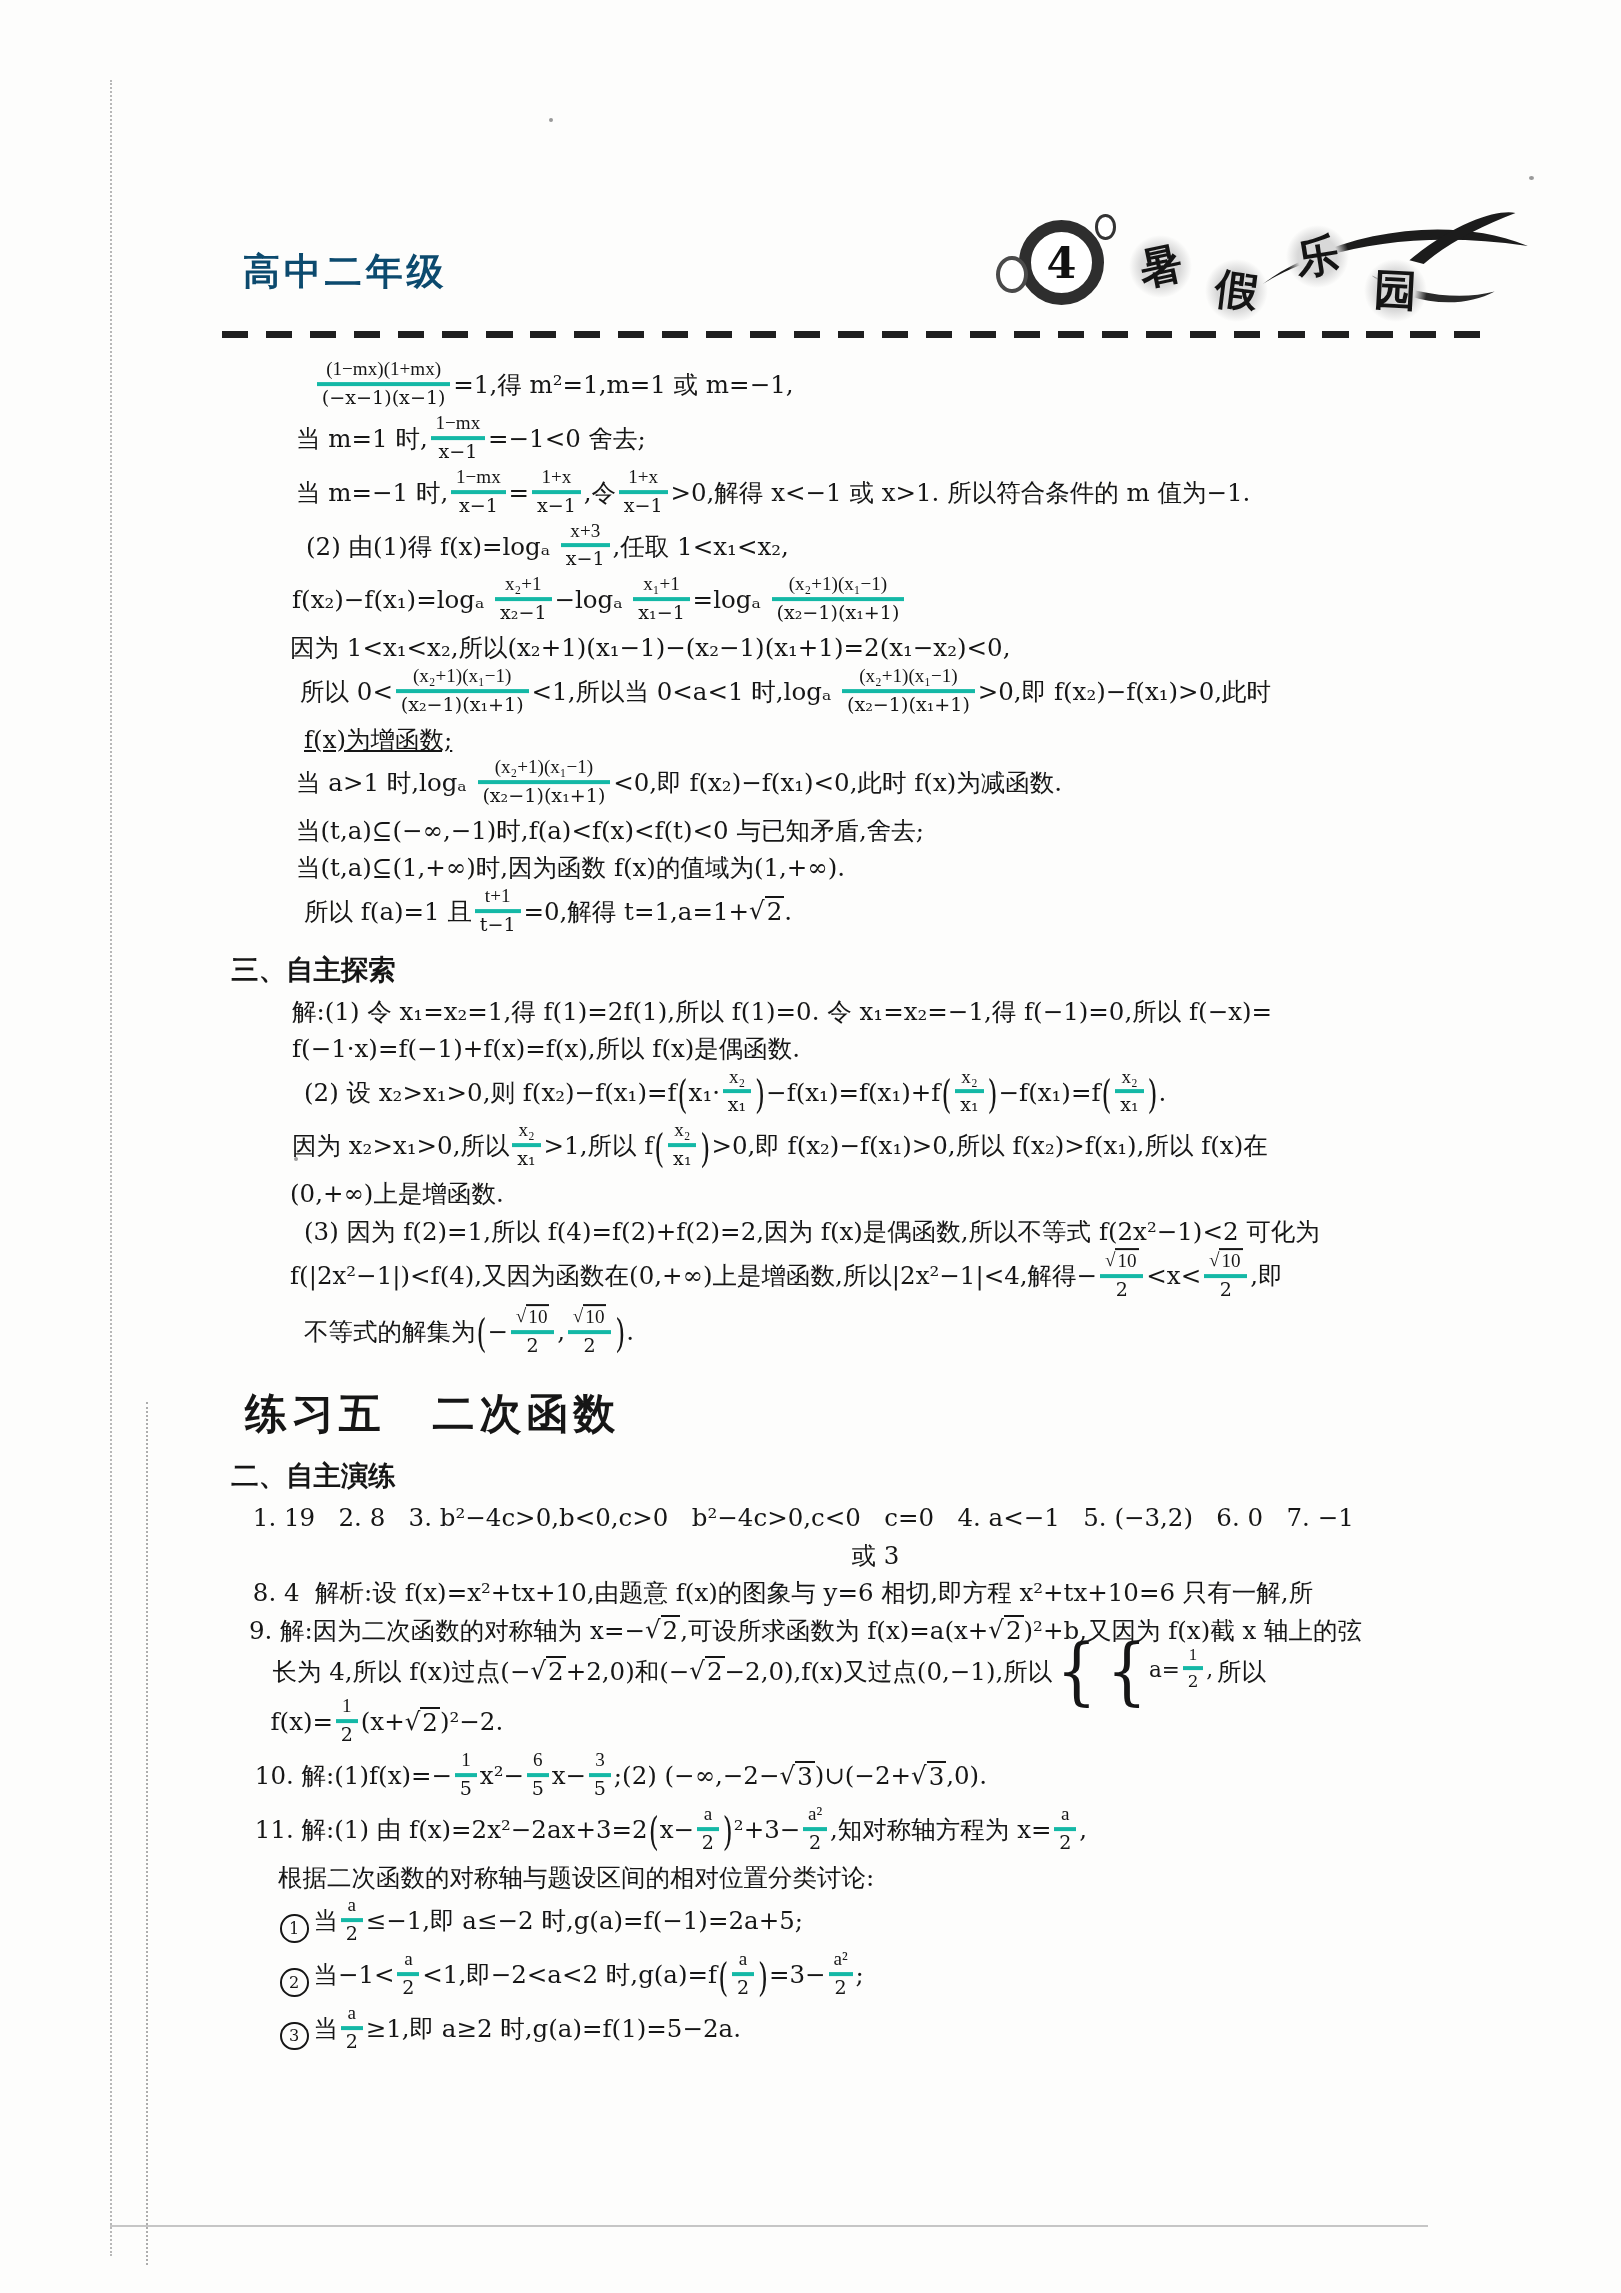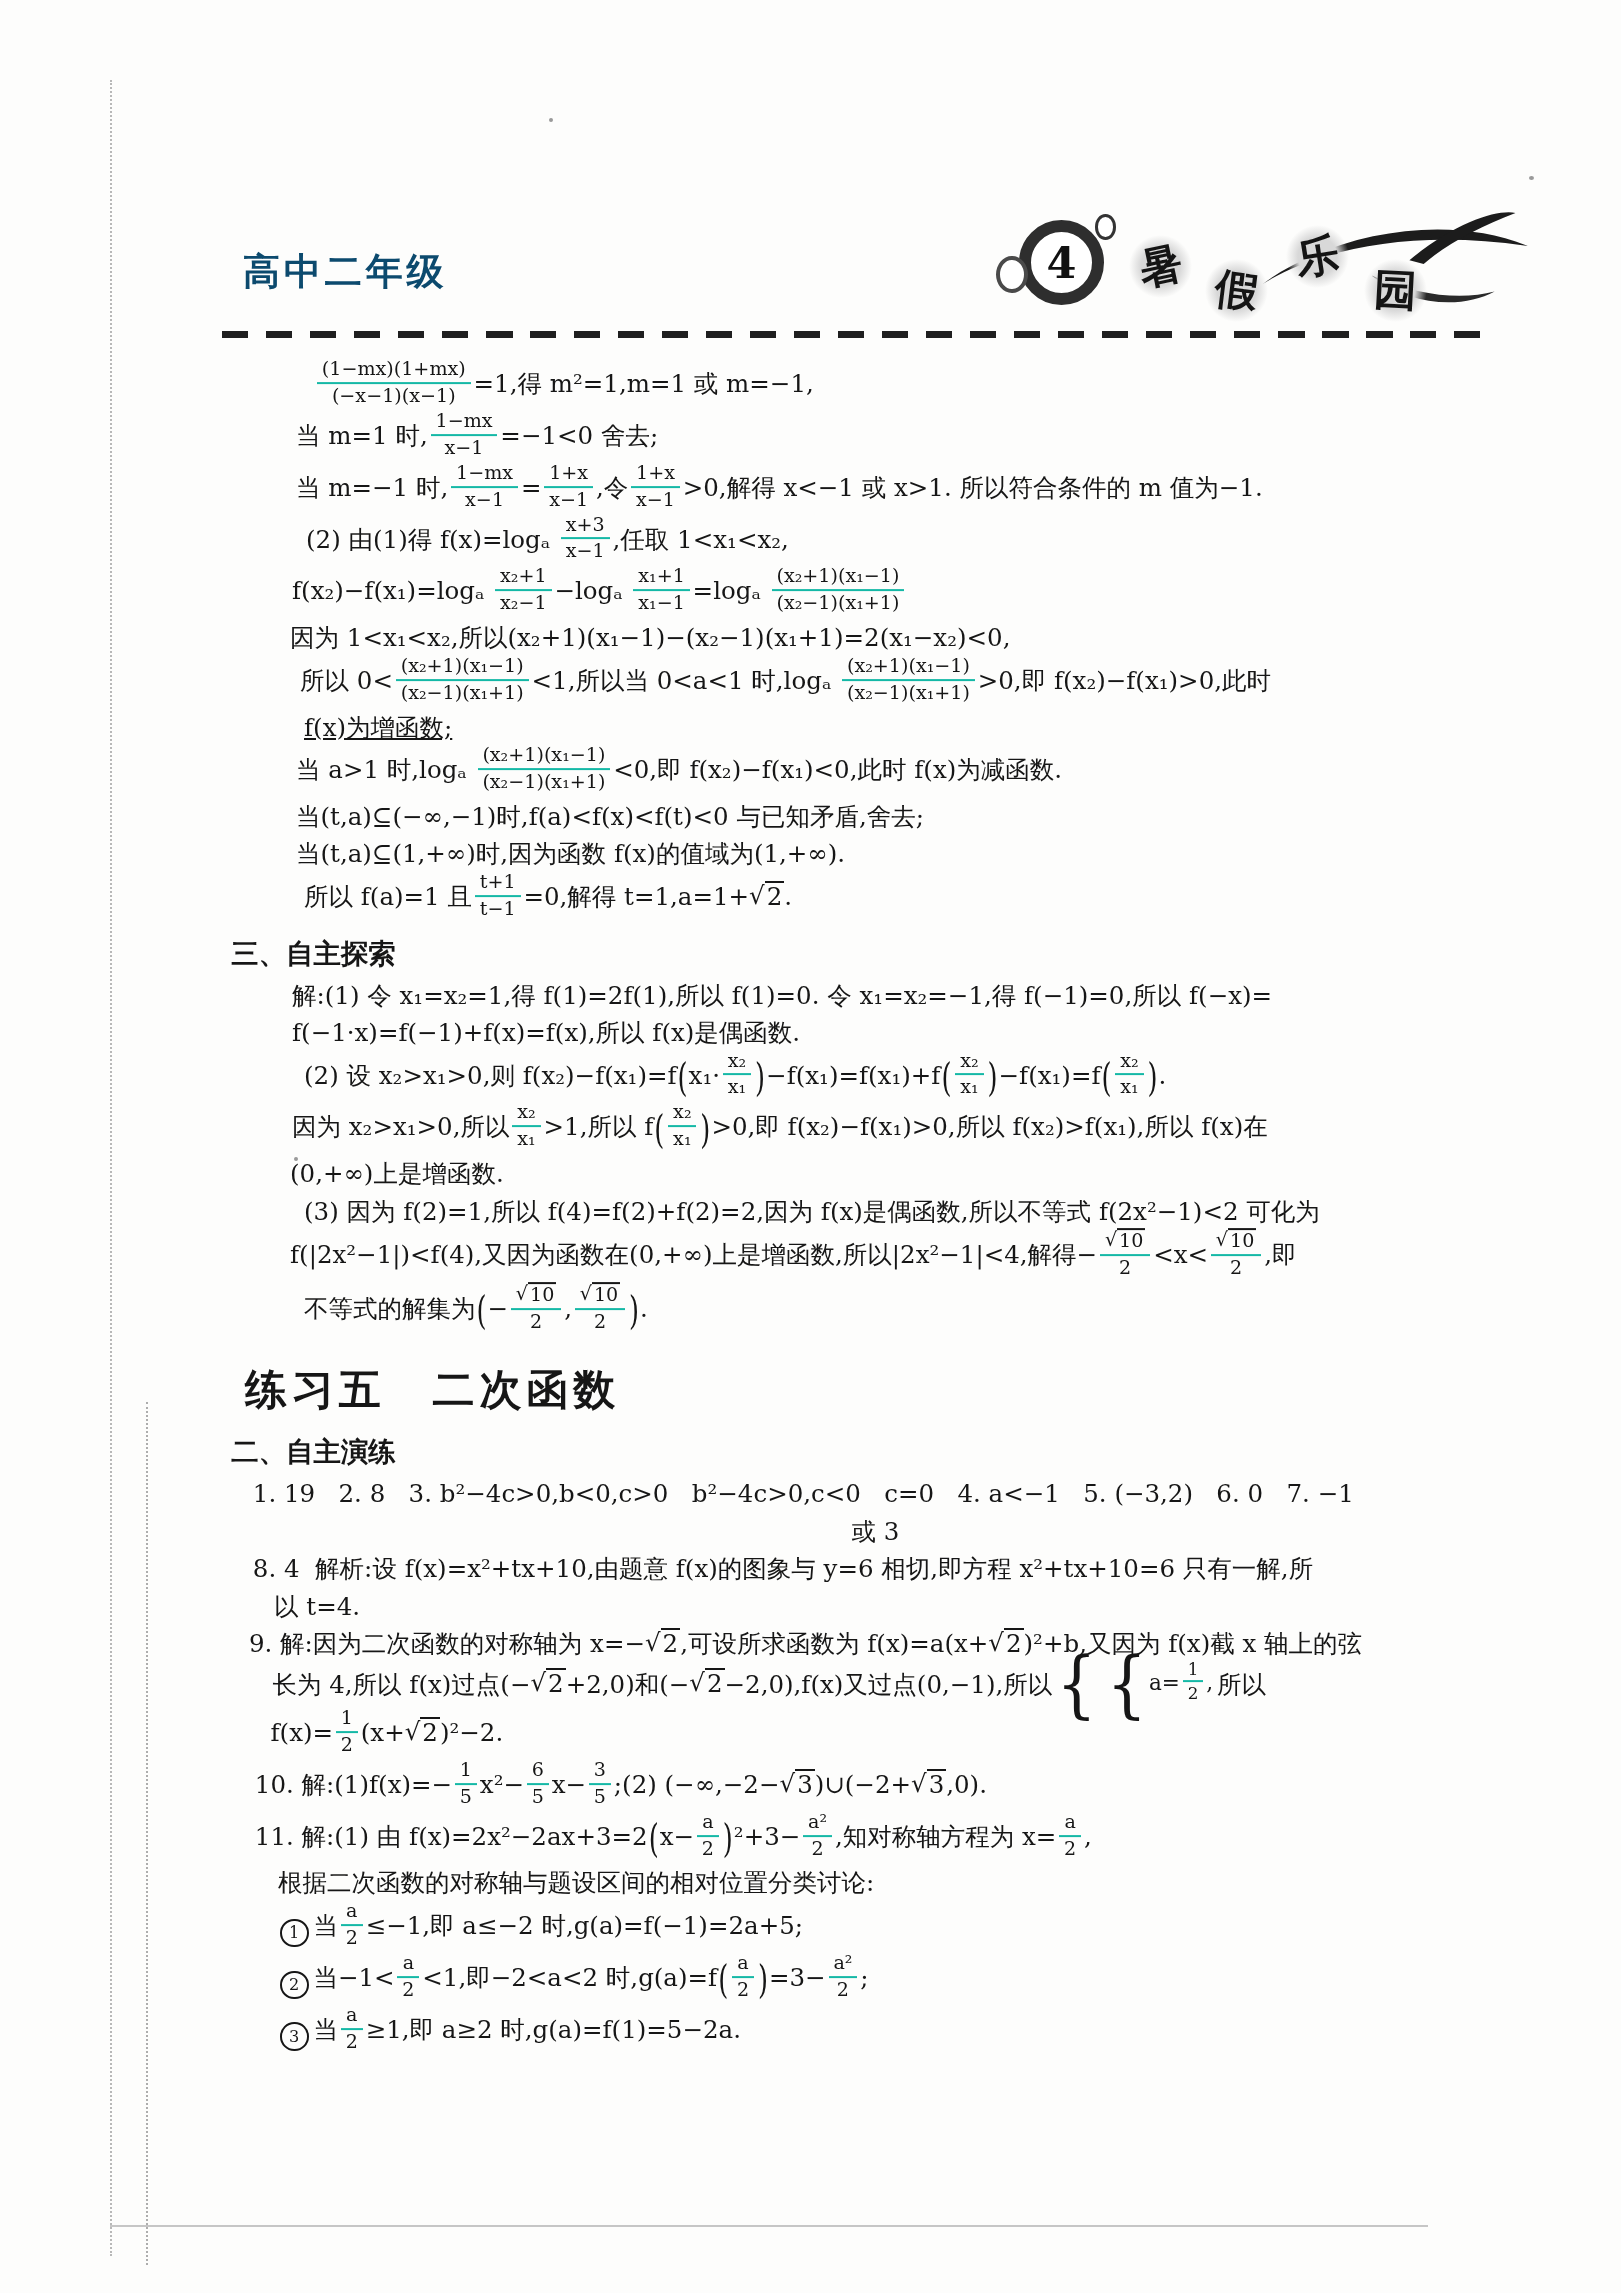--- a/index.html
+++ b/index.html
@@ -40,21 +40,21 @@
   
   .content{position:absolute;left:245px;top:359px;width:1251px;font-size:24.5px;line-height:1.45;}
   .mline{white-space:pre;margin:2px 0;}
   .heading{font:bold 27.4px "Liberation Sans",sans-serif;margin:11.8px 0 5.9px -13.7px;white-space:pre;}
   .extitle{font:bold 42px "Liberation Sans",sans-serif;text-align:left;letter-spacing:4.9px;
        margin:25.5px 0 15.7px;white-space:pre;}
 
   
   .frac{display:inline-block;vertical-align:middle;text-align:center;font-size:0.78em;
        line-height:1.2;margin:0 2.9px;transform:translateY(-2.9px);}
-  .frac>.num{display:block;border-bottom:2px solid #14b8a6;padding:0 4.9px 1px;}
+  .frac>.num{display:block;border-bottom:4px solid #14b8a6;padding:0 4.9px 1px;font-family:Liberation Serif, serif;}
   .frac>.den{display:block;padding:1px 4.9px 0;}
   .sqrt{display:inline-block;white-space:nowrap;}
   .rad{display:inline-block;transform:translateY(-1px);}
   .sqb{display:inline-block;border-top:2px solid #161616;padding:0 2px;line-height:1.15;}
   .cases{display:inline-flex;align-items:center;vertical-align:middle;margin:0 3.9px;transform:translateY(-2px);}
   .brace{font-size:2.6em;line-height:0;margin-right:2px;transform:scaleY(1.15);display:inline-block;}
   .ccol{display:inline-flex;flex-direction:column;font-size:0.88em;line-height:1.25;}
   .crow{white-space:pre;}
   .bigp{display:inline-block;transform:scaleY(1.55);vertical-align:middle;margin:0 1px;font-size:1.05em;}
   .circnum{display:inline-flex;width:24.5px;height:24.5px;border:2px solid #161616;border-radius:50%;
@@ -114,21 +114,20 @@
       <div class="mline" style="padding-left: 47px;"><span class="trun">因为 x₂&gt;x₁&gt;0,所以</span><span class="frac"><span class="num"><span class="trun">x₂</span></span><span class="den"><span class="trun">x₁</span></span></span><span class="trun">&gt;1,所以 f</span><span class="bigp">(</span><span class="frac"><span class="num"><span class="trun">x₂</span></span><span class="den"><span class="trun">x₁</span></span></span><span class="bigp">)</span><span class="trun">&gt;0,即 f(x₂)−f(x₁)&gt;0,所以 f(x₂)&gt;f(x₁),所以 f(x)在</span></div>
       <div class="mline" style="padding-left: 45px;"><span class="trun">(0,+∞)上是增函数.</span></div>
       <div class="mline" style="padding-left: 59px;"><span class="trun">(3) 因为 f(2)=1,所以 f(4)=f(2)+f(2)=2,因为 f(x)是偶函数,所以不等式 f(2x²−1)&lt;2 可化为</span></div>
       <div class="mline" style="padding-left: 45px;"><span class="trun">f(|2x²−1|)&lt;f(4),又因为函数在(0,+∞)上是增函数,所以|2x²−1|&lt;4,解得−</span><span class="frac"><span class="num"><span class="sqrt"><span class="rad">√</span><span class="sqb"><span class="trun">10</span></span></span></span><span class="den"><span class="trun">2</span></span></span><span class="trun">&lt;x&lt;</span><span class="frac"><span class="num"><span class="sqrt"><span class="rad">√</span><span class="sqb"><span class="trun">10</span></span></span></span><span class="den"><span class="trun">2</span></span></span><span class="trun">,即</span></div>
       <div class="mline" style="padding-left: 59px;"><span class="trun">不等式的解集为</span><span class="bigp">(</span><span class="trun">−</span><span class="frac"><span class="num"><span class="sqrt"><span class="rad">√</span><span class="sqb"><span class="trun">10</span></span></span></span><span class="den"><span class="trun">2</span></span></span><span class="trun">,</span><span class="frac"><span class="num"><span class="sqrt"><span class="rad">√</span><span class="sqb"><span class="trun">10</span></span></span></span><span class="den"><span class="trun">2</span></span></span><span class="bigp">)</span><span class="trun">.</span></div>
       <div class="extitle">练习五　二次函数</div>
       <div class="heading">二、自主演练</div>
       <div class="mline" style="padding-left: 7.8px;"><span class="trun">1. 19   2. 8   3. b²−4c&gt;0,b&lt;0,c&gt;0   b²−4c&gt;0,c&lt;0   c=0   4. a&lt;−1   5. (−3,2)   6. 0   7. −1</span></div>
       <div class="mline" style="padding-left: 9.8px; text-align: center;"><span class="trun">或 3</span></div>
       <div class="mline" style="padding-left: 7.8px;"><span class="trun">8. 4  解析:设 f(x)=x²+tx+10,由题意 f(x)的图象与 y=6 相切,即方程 x²+tx+10=6 只有一解,所</span></div>
-      <div class="mline" style="padding-left: 29px;"><span class="trun">以 t=4.</span></div>
       <div class="mline" style="padding-left: 3.9px;"><span class="trun">9. 解:因为二次函数的对称轴为 x=−</span><span class="sqrt"><span class="rad">√</span><span class="sqb"><span class="trun">2</span></span></span><span class="trun">,可设所求函数为 f(x)=a(x+</span><span class="sqrt"><span class="rad">√</span><span class="sqb"><span class="trun">2</span></span></span><span class="trun">)²+b,又因为 f(x)截 x 轴上的弦</span></div>
       <div class="mline" style="padding-left: 27.4px;"><span class="trun">长为 4,所以 f(x)过点(−</span><span class="sqrt"><span class="rad">√</span><span class="sqb"><span class="trun">2</span></span></span><span class="trun">+2,0)和(−</span><span class="sqrt"><span class="rad">√</span><span class="sqb"><span class="trun">2</span></span></span><span class="trun">−2,0),f(x)又过点(0,−1),所以</span><span class="cases"><span class="brace">{</span><span class="ccol"><span class="crow"></span><span class="crow"></span></span></span><span class="cases"><span class="brace">{</span><span class="ccol"><span class="crow"><span class="trun">a=</span><span class="frac"><span class="num"><span class="trun">1</span></span><span class="den"><span class="trun">2</span></span></span><span class="trun">,</span></span><span class="crow"></span></span></span><span class="trun">所以</span></div>
       <div class="mline" style="padding-left: 25.5px;"><span class="trun">f(x)=</span><span class="frac"><span class="num"><span class="trun">1</span></span><span class="den"><span class="trun">2</span></span></span><span class="trun">(x+</span><span class="sqrt"><span class="rad">√</span><span class="sqb"><span class="trun">2</span></span></span><span class="trun">)²−2.</span></div>
       <div class="mline" style="padding-left: 9.8px;"><span class="trun">10. 解:(1)f(x)=−</span><span class="frac"><span class="num"><span class="trun">1</span></span><span class="den"><span class="trun">5</span></span></span><span class="trun">x²−</span><span class="frac"><span class="num"><span class="trun">6</span></span><span class="den"><span class="trun">5</span></span></span><span class="trun">x−</span><span class="frac"><span class="num"><span class="trun">3</span></span><span class="den"><span class="trun">5</span></span></span><span class="trun">;(2) (−∞,−2−</span><span class="sqrt"><span class="rad">√</span><span class="sqb"><span class="trun">3</span></span></span><span class="trun">)∪(−2+</span><span class="sqrt"><span class="rad">√</span><span class="sqb"><span class="trun">3</span></span></span><span class="trun">,0).</span></div>
       <div class="mline" style="padding-left: 9.8px;"><span class="trun">11. 解:(1) 由 f(x)=2x²−2ax+3=2</span><span class="bigp">(</span><span class="trun">x−</span><span class="frac"><span class="num"><span class="trun">a</span></span><span class="den"><span class="trun">2</span></span></span><span class="bigp">)</span><span class="trun">²+3−</span><span class="frac"><span class="num"><span class="trun">a²</span></span><span class="den"><span class="trun">2</span></span></span><span class="trun">,知对称轴方程为 x=</span><span class="frac"><span class="num"><span class="trun">a</span></span><span class="den"><span class="trun">2</span></span></span><span class="trun">,</span></div>
       <div class="mline" style="padding-left: 33px;"><span class="trun">根据二次函数的对称轴与题设区间的相对位置分类讨论:</span></div>
       <div class="mline" style="padding-left: 35px;"><span class="circnum">1</span><span class="trun">当</span><span class="frac"><span class="num"><span class="trun">a</span></span><span class="den"><span class="trun">2</span></span></span><span class="trun">≤−1,即 a≤−2 时,g(a)=f(−1)=2a+5;</span></div>
       <div class="mline" style="padding-left: 35px;"><span class="circnum">2</span><span class="trun">当−1&lt;</span><span class="frac"><span class="num"><span class="trun">a</span></span><span class="den"><span class="trun">2</span></span></span><span class="trun">&lt;1,即−2&lt;a&lt;2 时,g(a)=f</span><span class="bigp">(</span><span class="frac"><span class="num"><span class="trun">a</span></span><span class="den"><span class="trun">2</span></span></span><span class="bigp">)</span><span class="trun">=3−</span><span class="frac"><span class="num"><span class="trun">a²</span></span><span class="den"><span class="trun">2</span></span></span><span class="trun">;</span></div>
       <div class="mline" style="padding-left: 35px;"><span class="circnum">3</span><span class="trun">当</span><span class="frac"><span class="num"><span class="trun">a</span></span><span class="den"><span class="trun">2</span></span></span><span class="trun">≥1,即 a≥2 时,g(a)=f(1)=5−2a.</span></div>
     </div>

